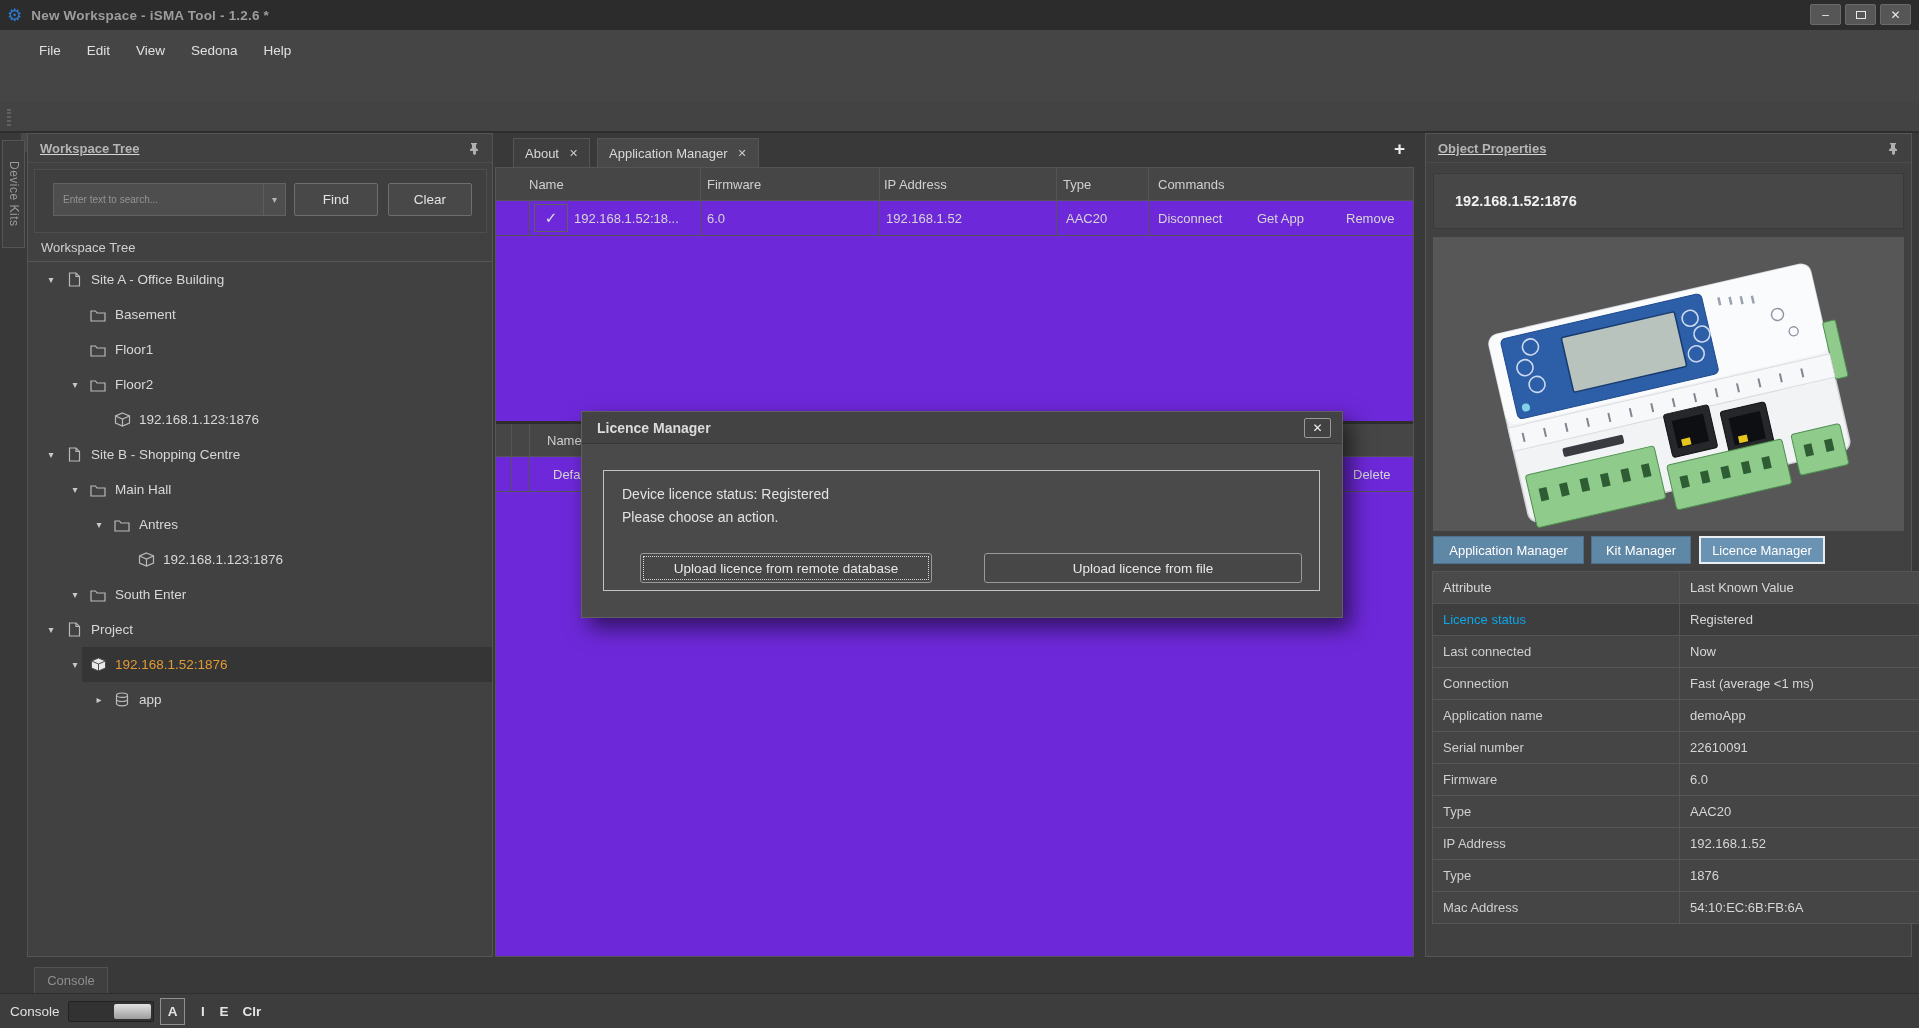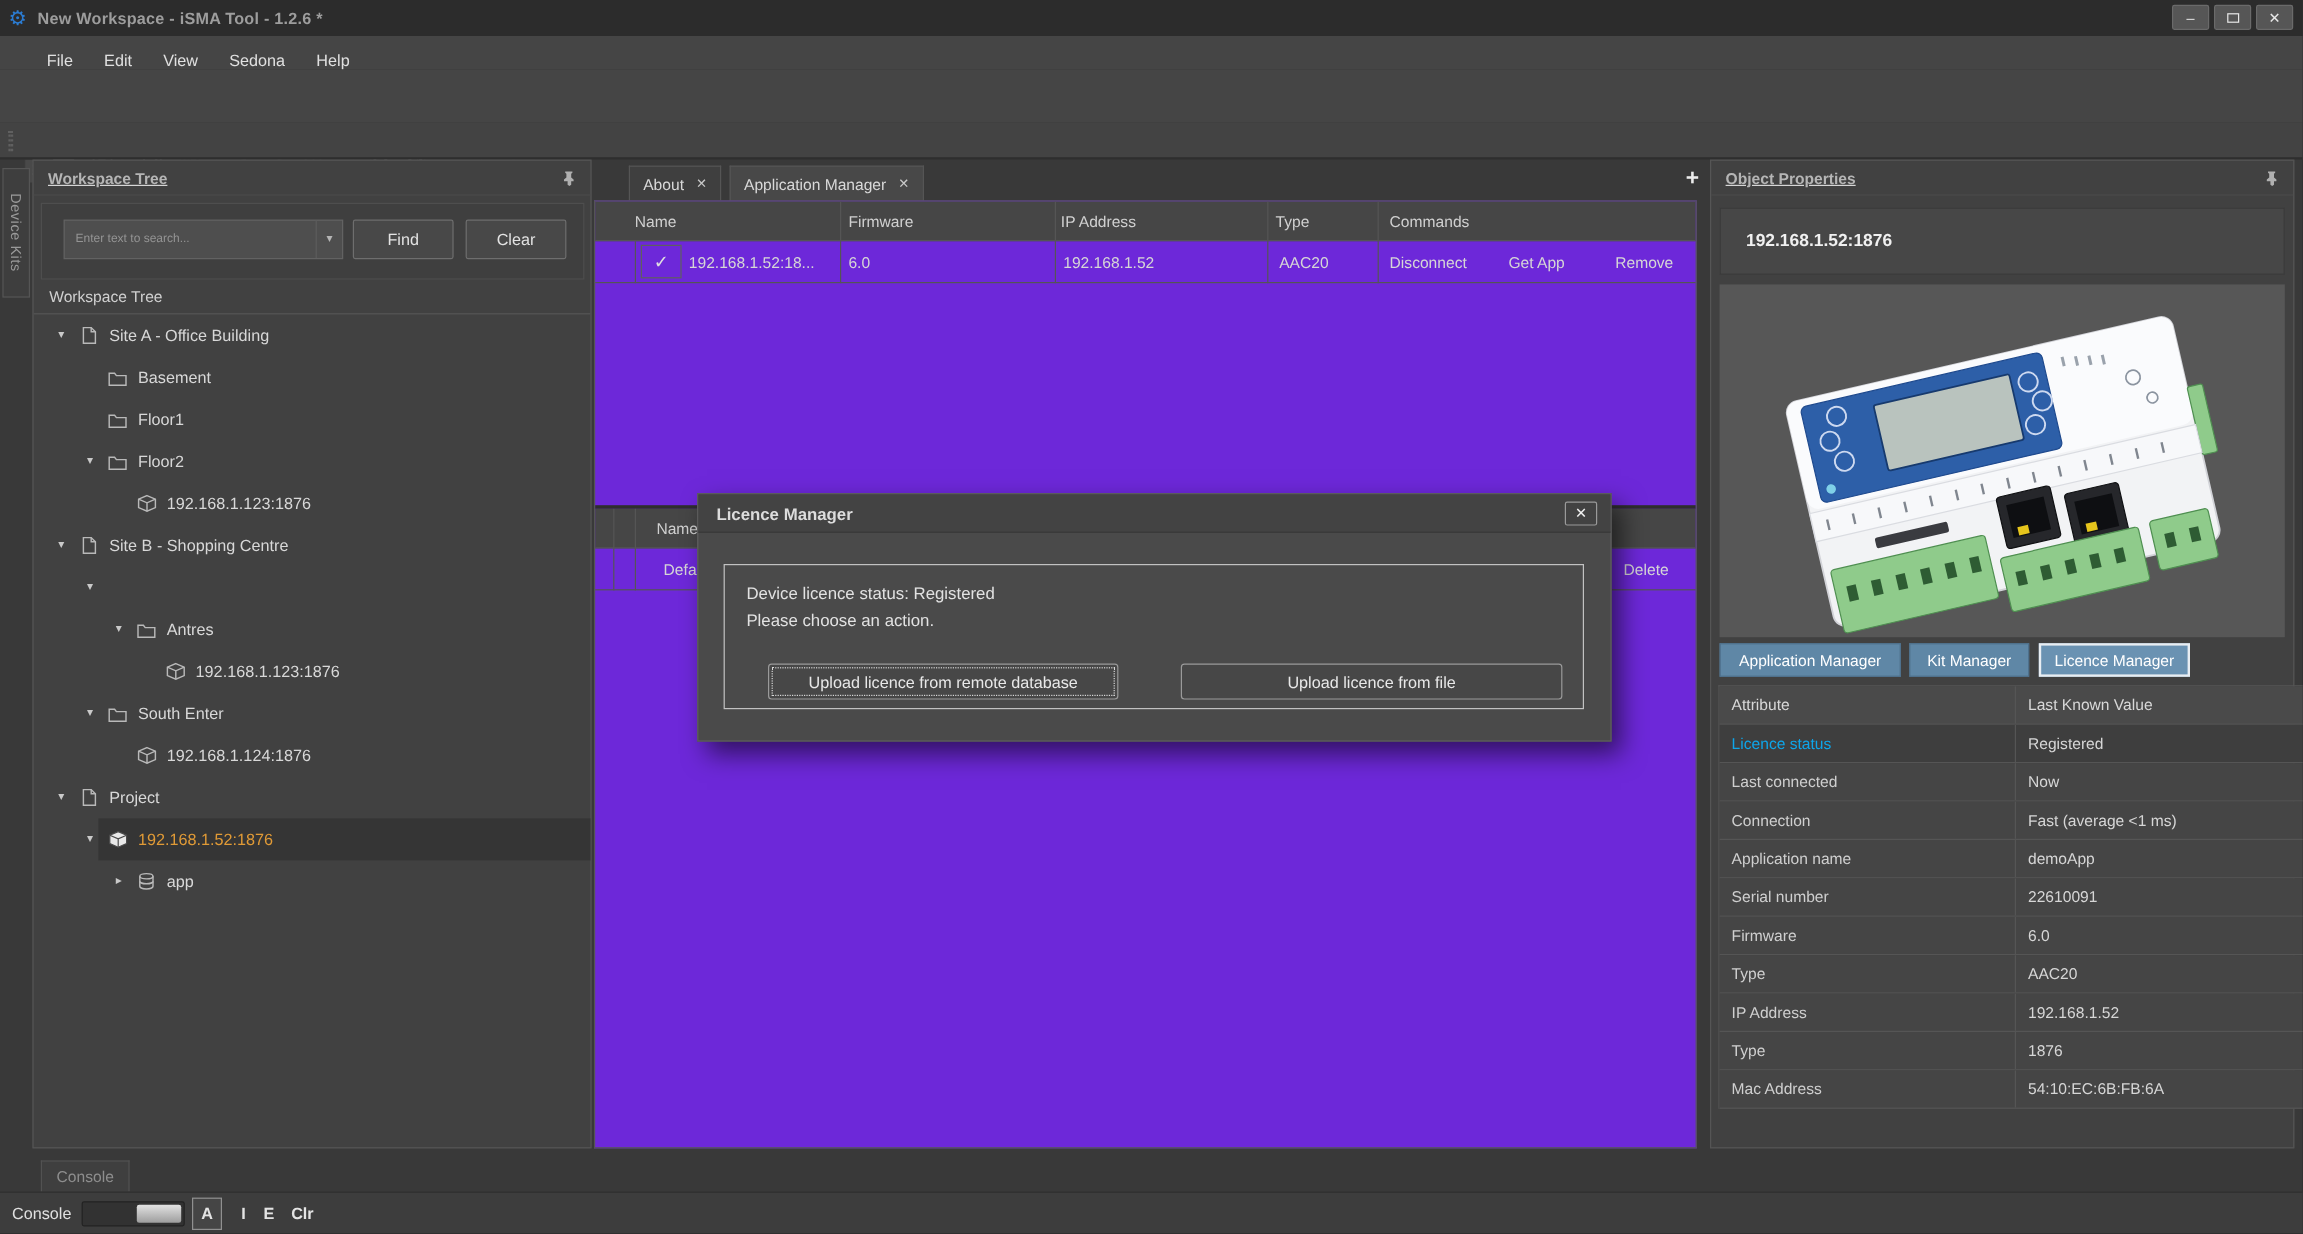--- a/index.html
+++ b/index.html
@@ -64,21 +64,21 @@
   .trow{height:35px;display:flex;align-items:center;font-size:13.5px;color:#d8d8d8;}
   .trow .arrow{width:14px;font-size:10px;color:#c9c9c9;text-align:center;flex:none;}
   .trow .selwrap{flex:1;height:100%;display:flex;align-items:center;padding-left:6px;}
   .trow .ticon-tree{width:20px;display:flex;justify-content:center;flex:none;}
   .trow .tlabel{margin-left:7px;white-space:nowrap;}
   .trow.selected .selwrap{background:#353535;}
   .trow.selected .tlabel{color:#e09a36;}
 
   
   .center{left:495px;top:133px;width:919px;height:824px;}
-  .tabbar{position:absolute;left:16px;top:0;width:919px;height:34px;}
+  .tabbar{position:absolute;left:5px;top:0;width:919px;height:34px;}
   .tab{position:absolute;top:5px;height:29px;background:#3f3f3f;border:1px solid #555;border-bottom:none;
        display:flex;align-items:center;padding:0 11px;gap:10px;font-size:13px;color:#d9d9d9;}
   .tab.active{background:#484848;height:30px;}
   .tab .x{font-size:11px;font-weight:bold;color:#c9c9c9;}
   .tab-add{position:absolute;right:14px;top:6px;font-size:19px;font-weight:bold;color:#ececec;line-height:1;}
   .content-box{position:absolute;left:0;top:34px;width:919px;height:790px;background:#6d28d9;border:1px solid #555;}
   .th-row{position:absolute;left:0;width:917px;height:33px;background:#464646;border-bottom:1px solid #555;}
   .th{position:absolute;top:0;height:33px;line-height:33px;color:#d0d0d0;font-size:13px;}
   .vline{position:absolute;top:0;width:1px;background:#555;}
   .data-row{position:absolute;left:0;width:917px;height:35px;border-bottom:1px solid #555;}
@@ -328,20 +328,28 @@
               <svg width="13" height="15" viewBox="0 0 13 15">
                 <path d="M1.5 1h6.5l3.5 3.5V14h-10z" fill="none" stroke="#b9b9b9" stroke-width="1.2"></path>
                 <path d="M8 1v3.5h3.5" fill="none" stroke="#b9b9b9" stroke-width="1.2"></path>
               </svg>
             </span>
             <span class="tlabel">Site B - Shopping Centre</span>
           </span>
         </div>
         <div class="trow" style="padding-left: 40px;">
           <span class="arrow">▾</span>
+          <span class="selwrap">
+            <span class="ticon-tree">
+              <svg width="16" height="14" viewBox="0 0 16 14">
+                <path d="M1 3h4.5L7 5h8v8H1z" fill="none" stroke="#b9b9b9" stroke-width="1.2"></path>
+              </svg>
+            </span>
+            <span class="tlabel">Main Hall</span>
+          </span>
         </div>
         <div class="trow" style="padding-left: 64px;">
           <span class="arrow">▾</span>
           <span class="selwrap">
             <span class="ticon-tree">
               <svg width="16" height="14" viewBox="0 0 16 14">
                 <path d="M1 3h4.5L7 5h8v8H1z" fill="none" stroke="#b9b9b9" stroke-width="1.2"></path>
               </svg>
             </span>
             <span class="tlabel">Antres</span>
@@ -361,32 +369,20 @@
         </div>
         <div class="trow" style="padding-left: 40px;">
           <span class="arrow">▾</span>
           <span class="selwrap">
             <span class="ticon-tree">
               <svg width="16" height="14" viewBox="0 0 16 14">
                 <path d="M1 3h4.5L7 5h8v8H1z" fill="none" stroke="#b9b9b9" stroke-width="1.2"></path>
               </svg>
             </span>
             <span class="tlabel">South Enter</span>
-          </span>
-        </div>
-        <div class="trow" style="padding-left: 64px;">
-          <span class="arrow"></span>
-          <span class="selwrap">
-            <span class="ticon-tree">
-              <svg width="17" height="15" viewBox="0 0 17 15">
-                <path d="M8.5 1l7 3v7l-7 3-7-3V4z" fill="none" stroke="#b9b9b9" stroke-width="1.2"></path>
-                <path d="M1.5 4l7 3 7-3M8.5 7v7" fill="none" stroke="#b9b9b9" stroke-width="1.2"></path>
-              </svg>
-            </span>
-            <span class="tlabel">192.168.1.124:1876</span>
           </span>
         </div>
         <div class="trow" style="padding-left: 16px;">
           <span class="arrow">▾</span>
           <span class="selwrap">
             <span class="ticon-tree">
               <svg width="13" height="15" viewBox="0 0 13 15">
                 <path d="M1.5 1h6.5l3.5 3.5V14h-10z" fill="none" stroke="#b9b9b9" stroke-width="1.2"></path>
                 <path d="M8 1v3.5h3.5" fill="none" stroke="#b9b9b9" stroke-width="1.2"></path>
               </svg>

